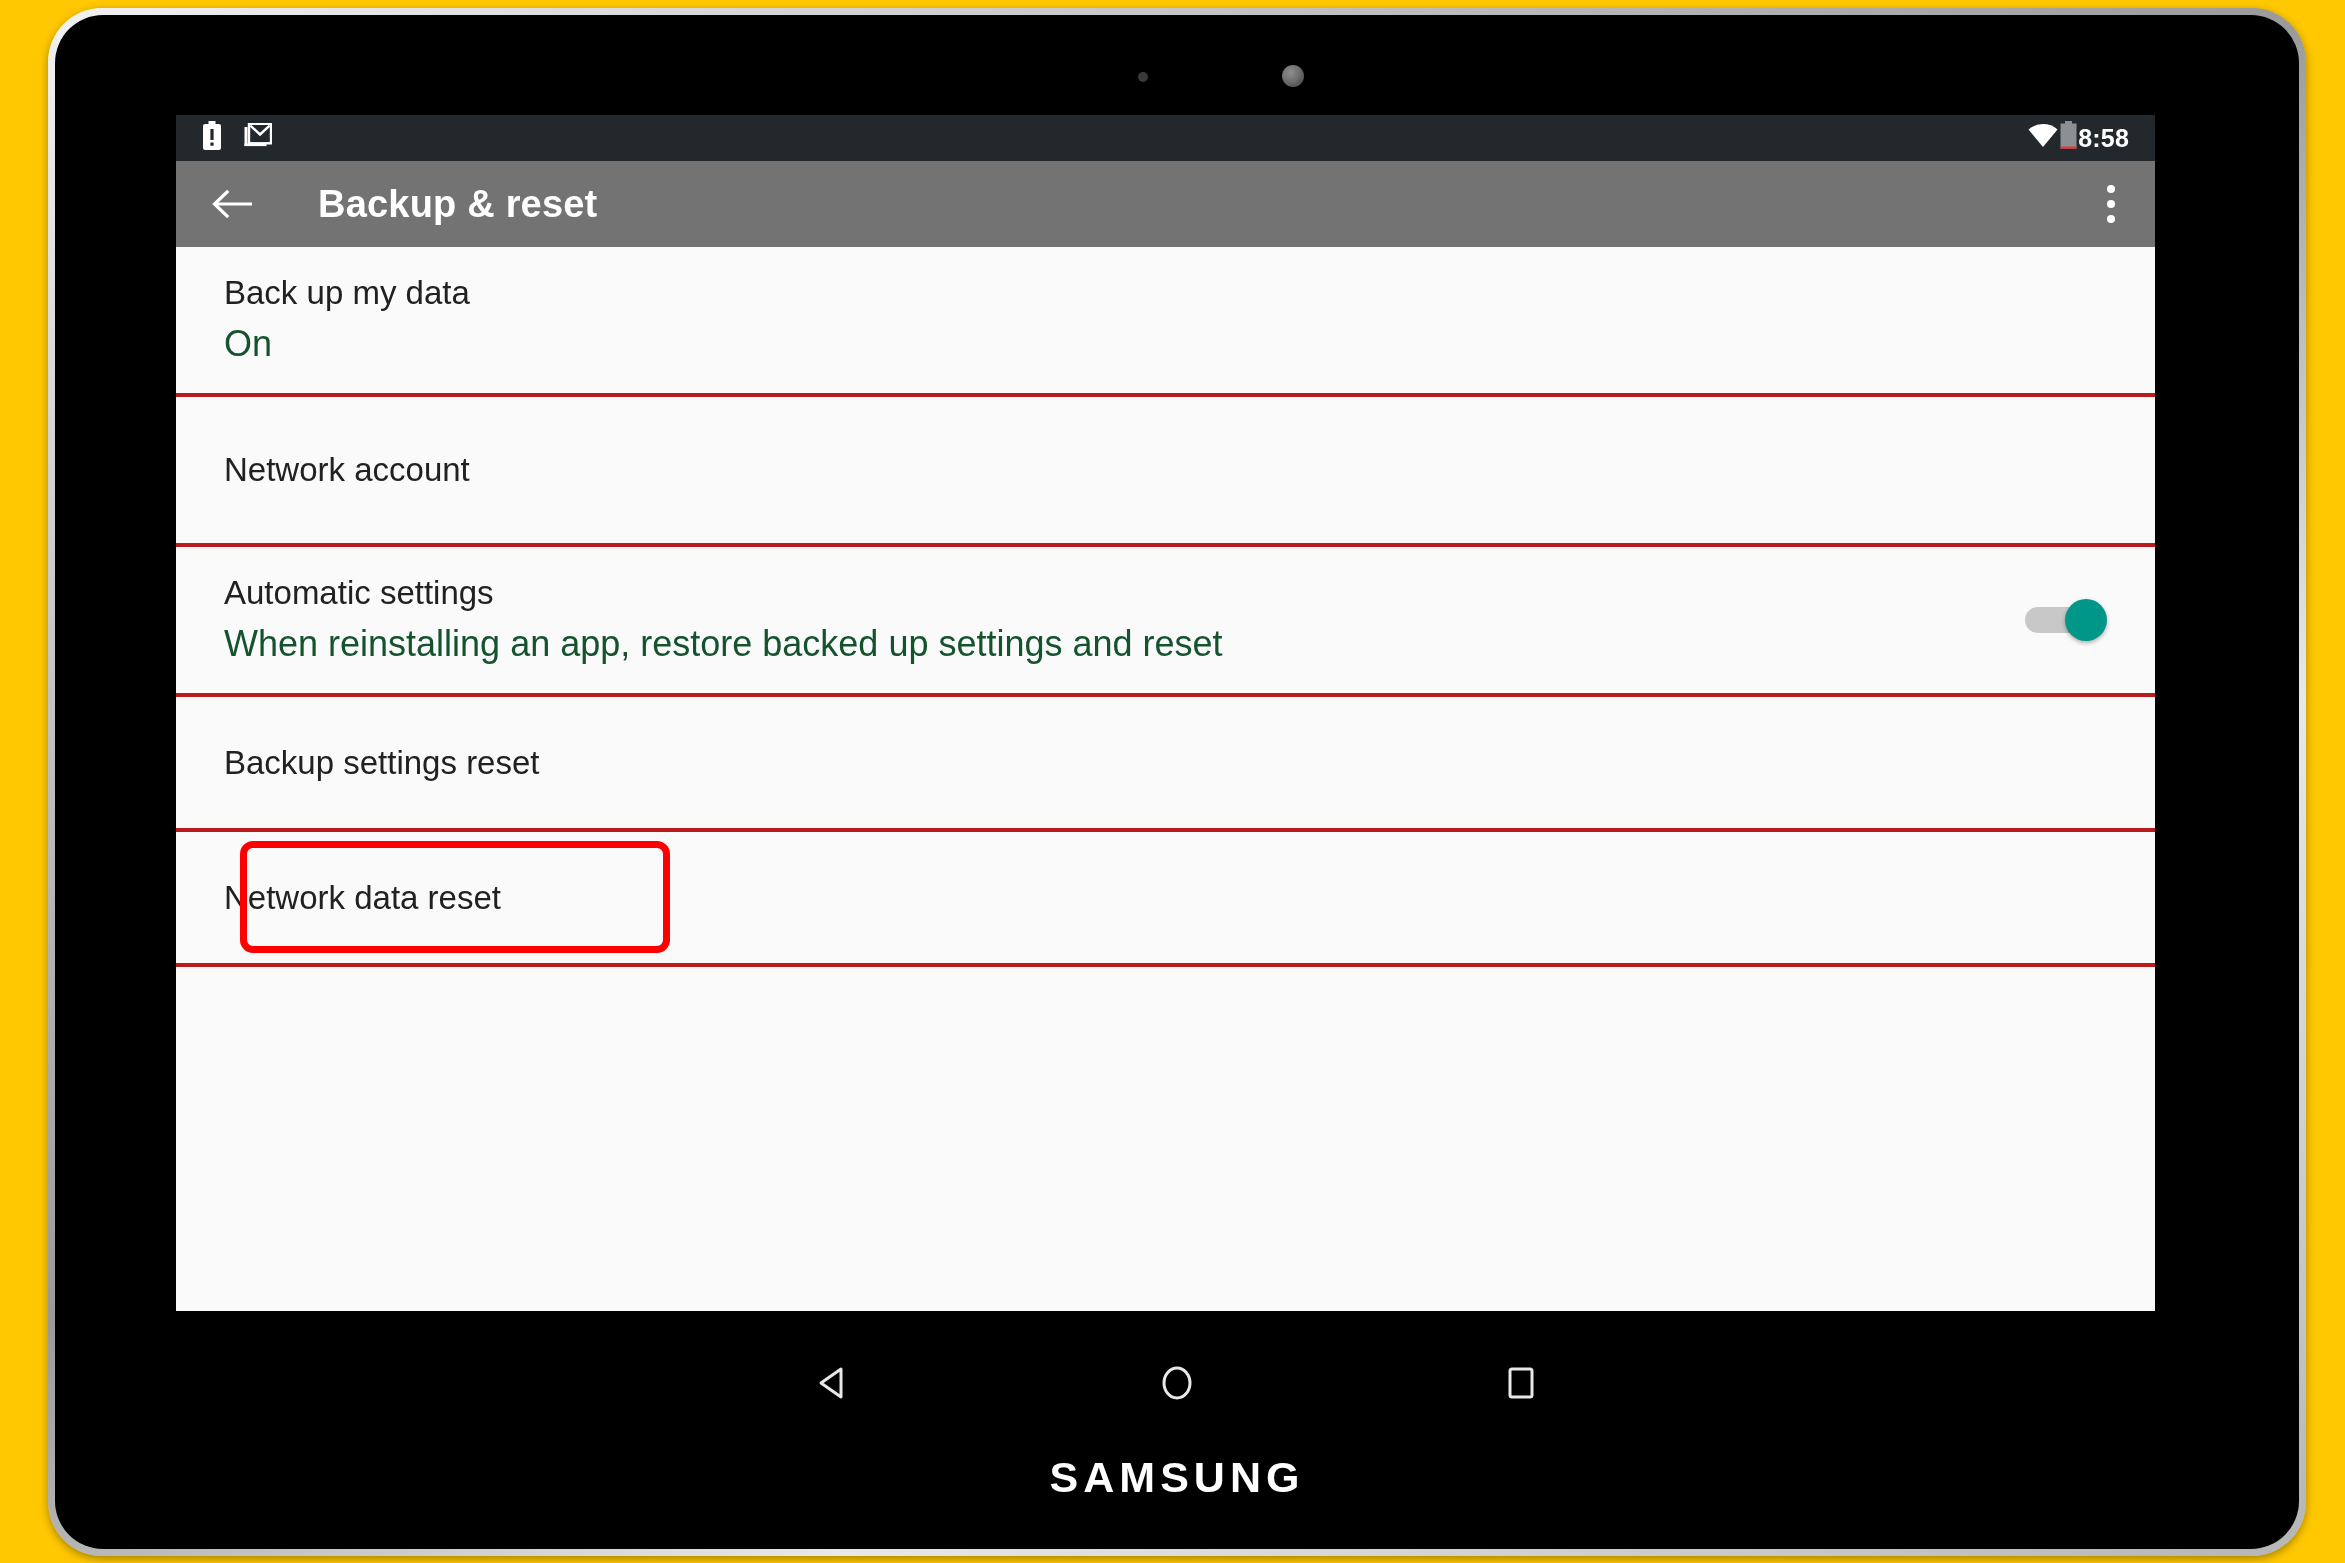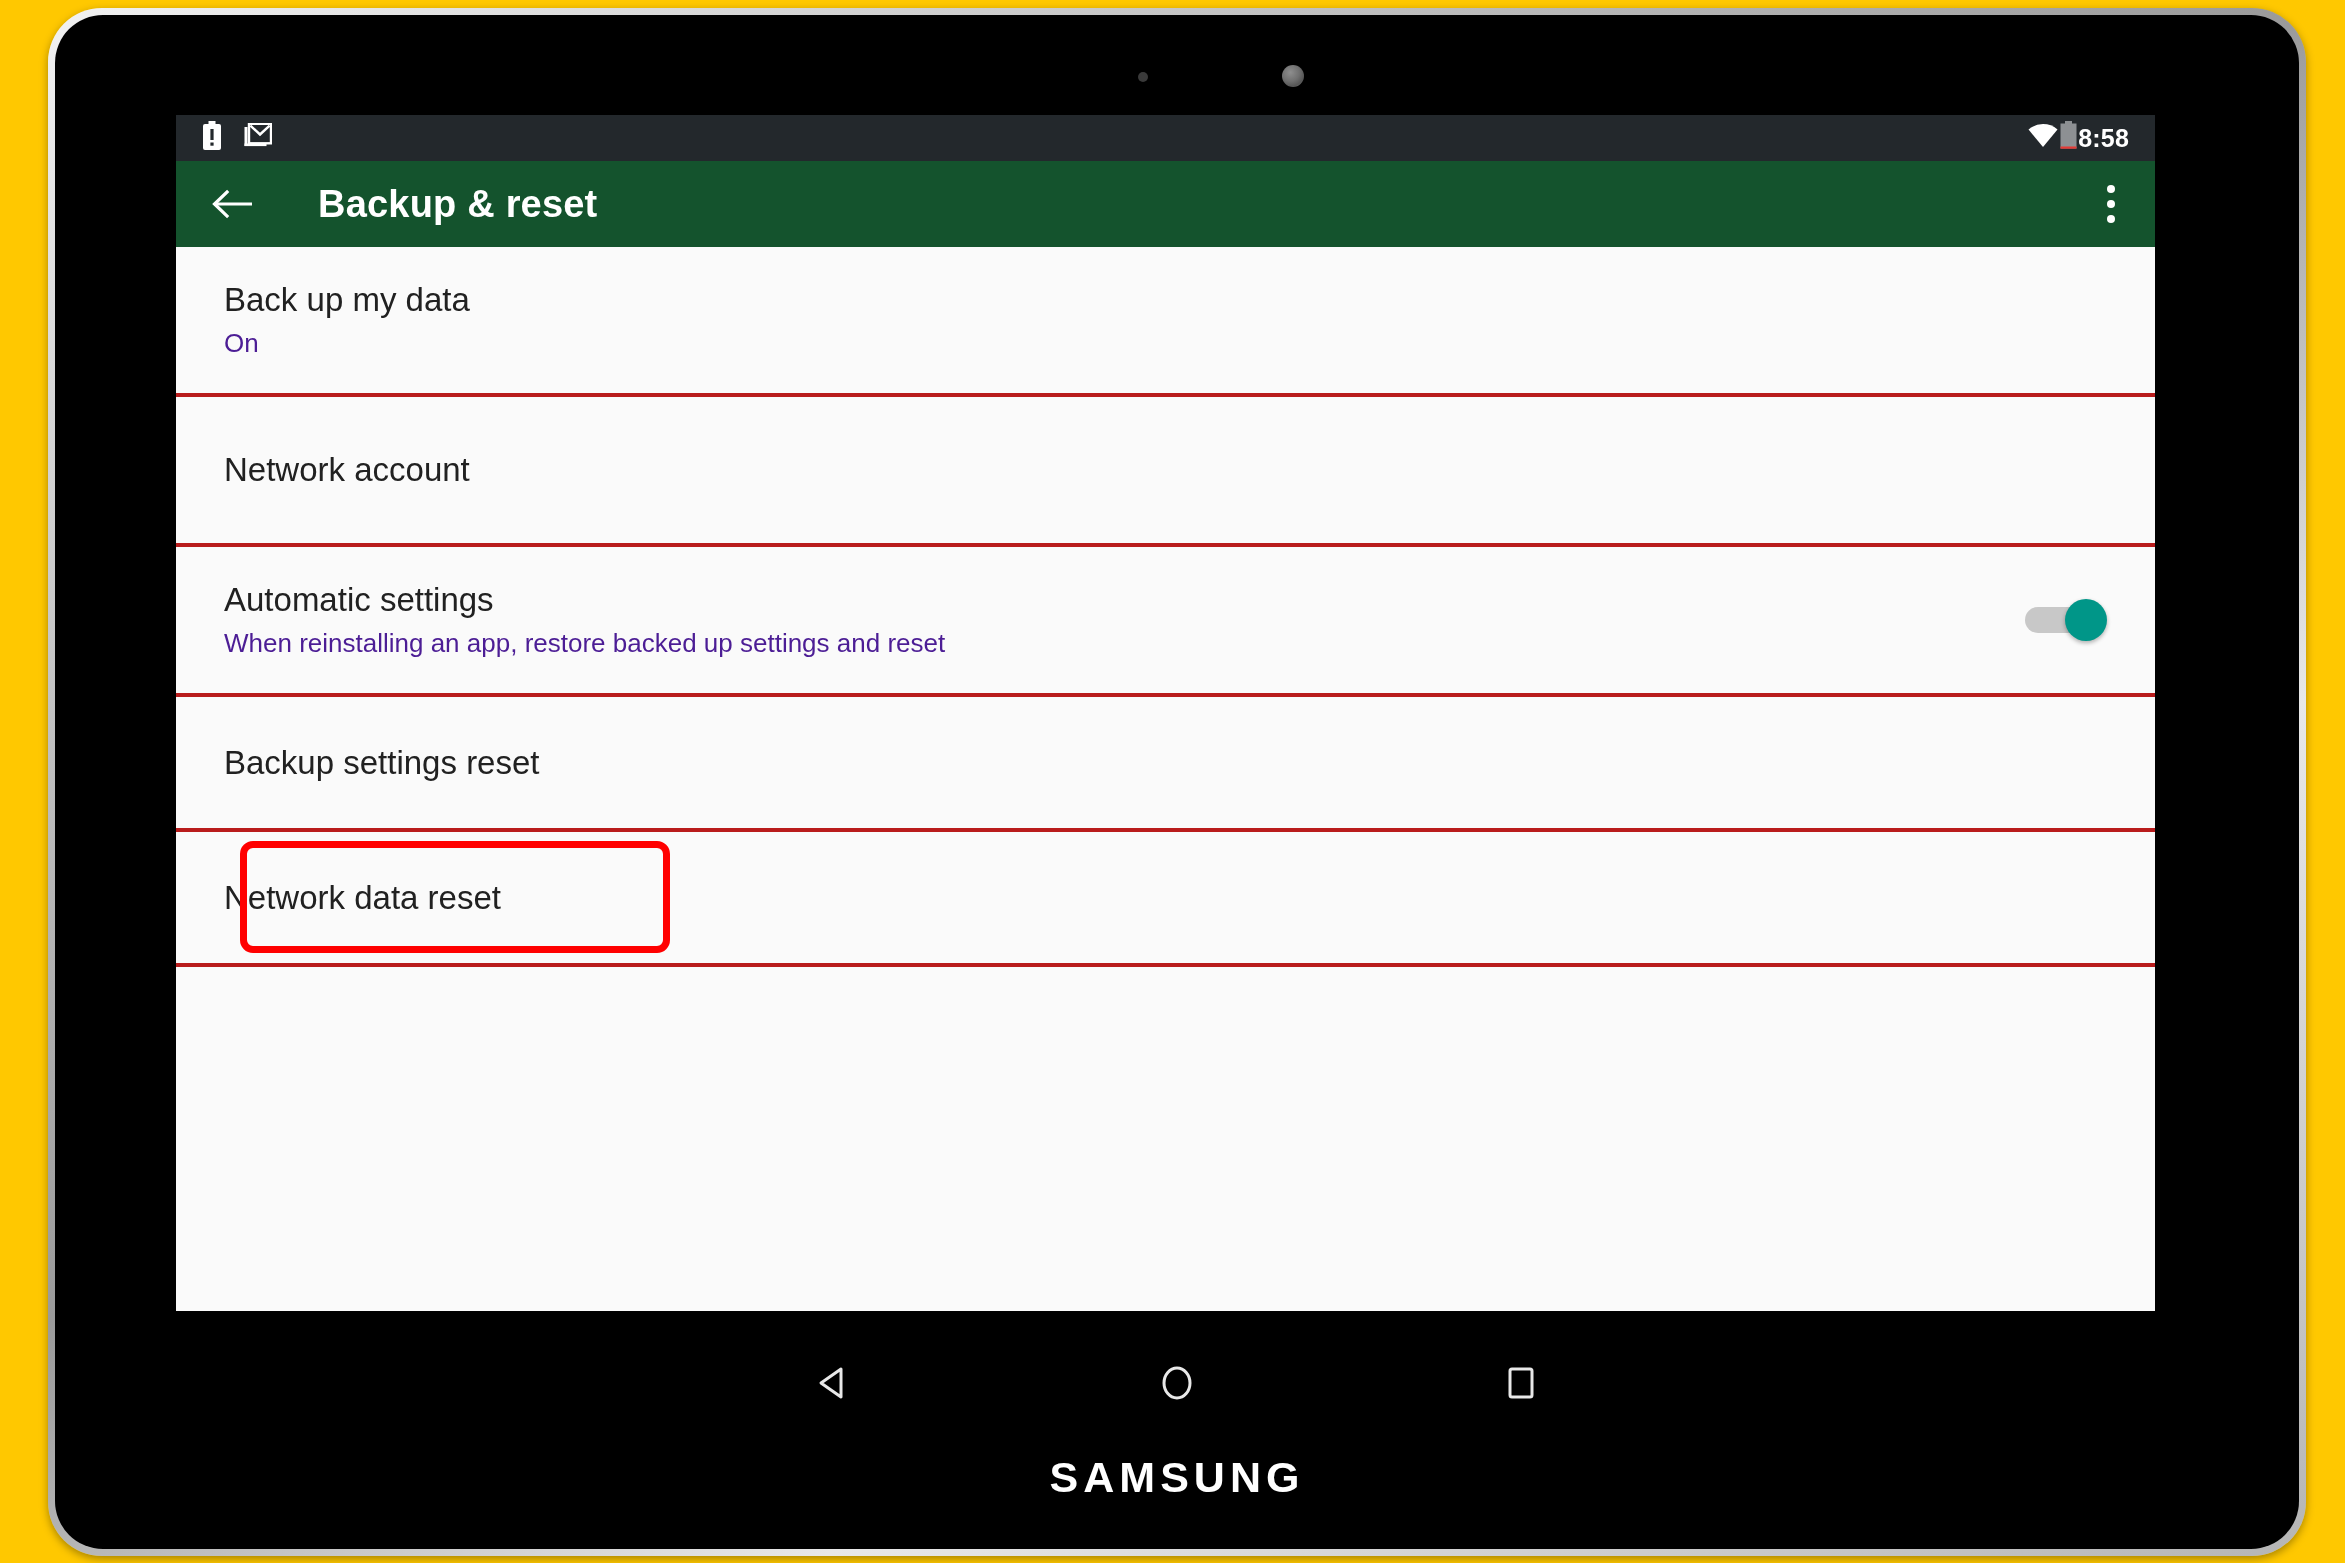--- a/index.html
+++ b/index.html
@@ -92,21 +92,21 @@
   .sb-time {
     color: #ffffff;
     font-size: 25px;
     font-weight: bold;
     letter-spacing: 0.2px;
   }
 
   
   .toolbar {
     height: 86px;
-    background: #14532d;
+    background: #737373;
     display: flex;
     align-items: center;
     padding: 0 26px;
     box-sizing: border-box;
     text-align: right;
   }
   .toolbar-title {
     color: #ffffff;
     font-size: 38px;
     font-weight: bold;
@@ -141,22 +141,22 @@
   }
   .row-h-two { height: 150px; }
   .row-h-one { height: 135px; }
   .row-text { display: flex; flex-direction: column; justify-content: center; }
   .row-title {
     font-size: 33px;
     color: #212121;
     line-height: 1.25;
   }
   .row-sub {
-    font-size: 26px;
-    color: #4c1d95;
+    font-size: 36px;
+    color: #14532d;
     line-height: 1.3;
     margin-top: 7px;
   }
 
   
   .switch {
     margin-left: auto;
     position: relative;
     width: 82px;
     height: 48px;

